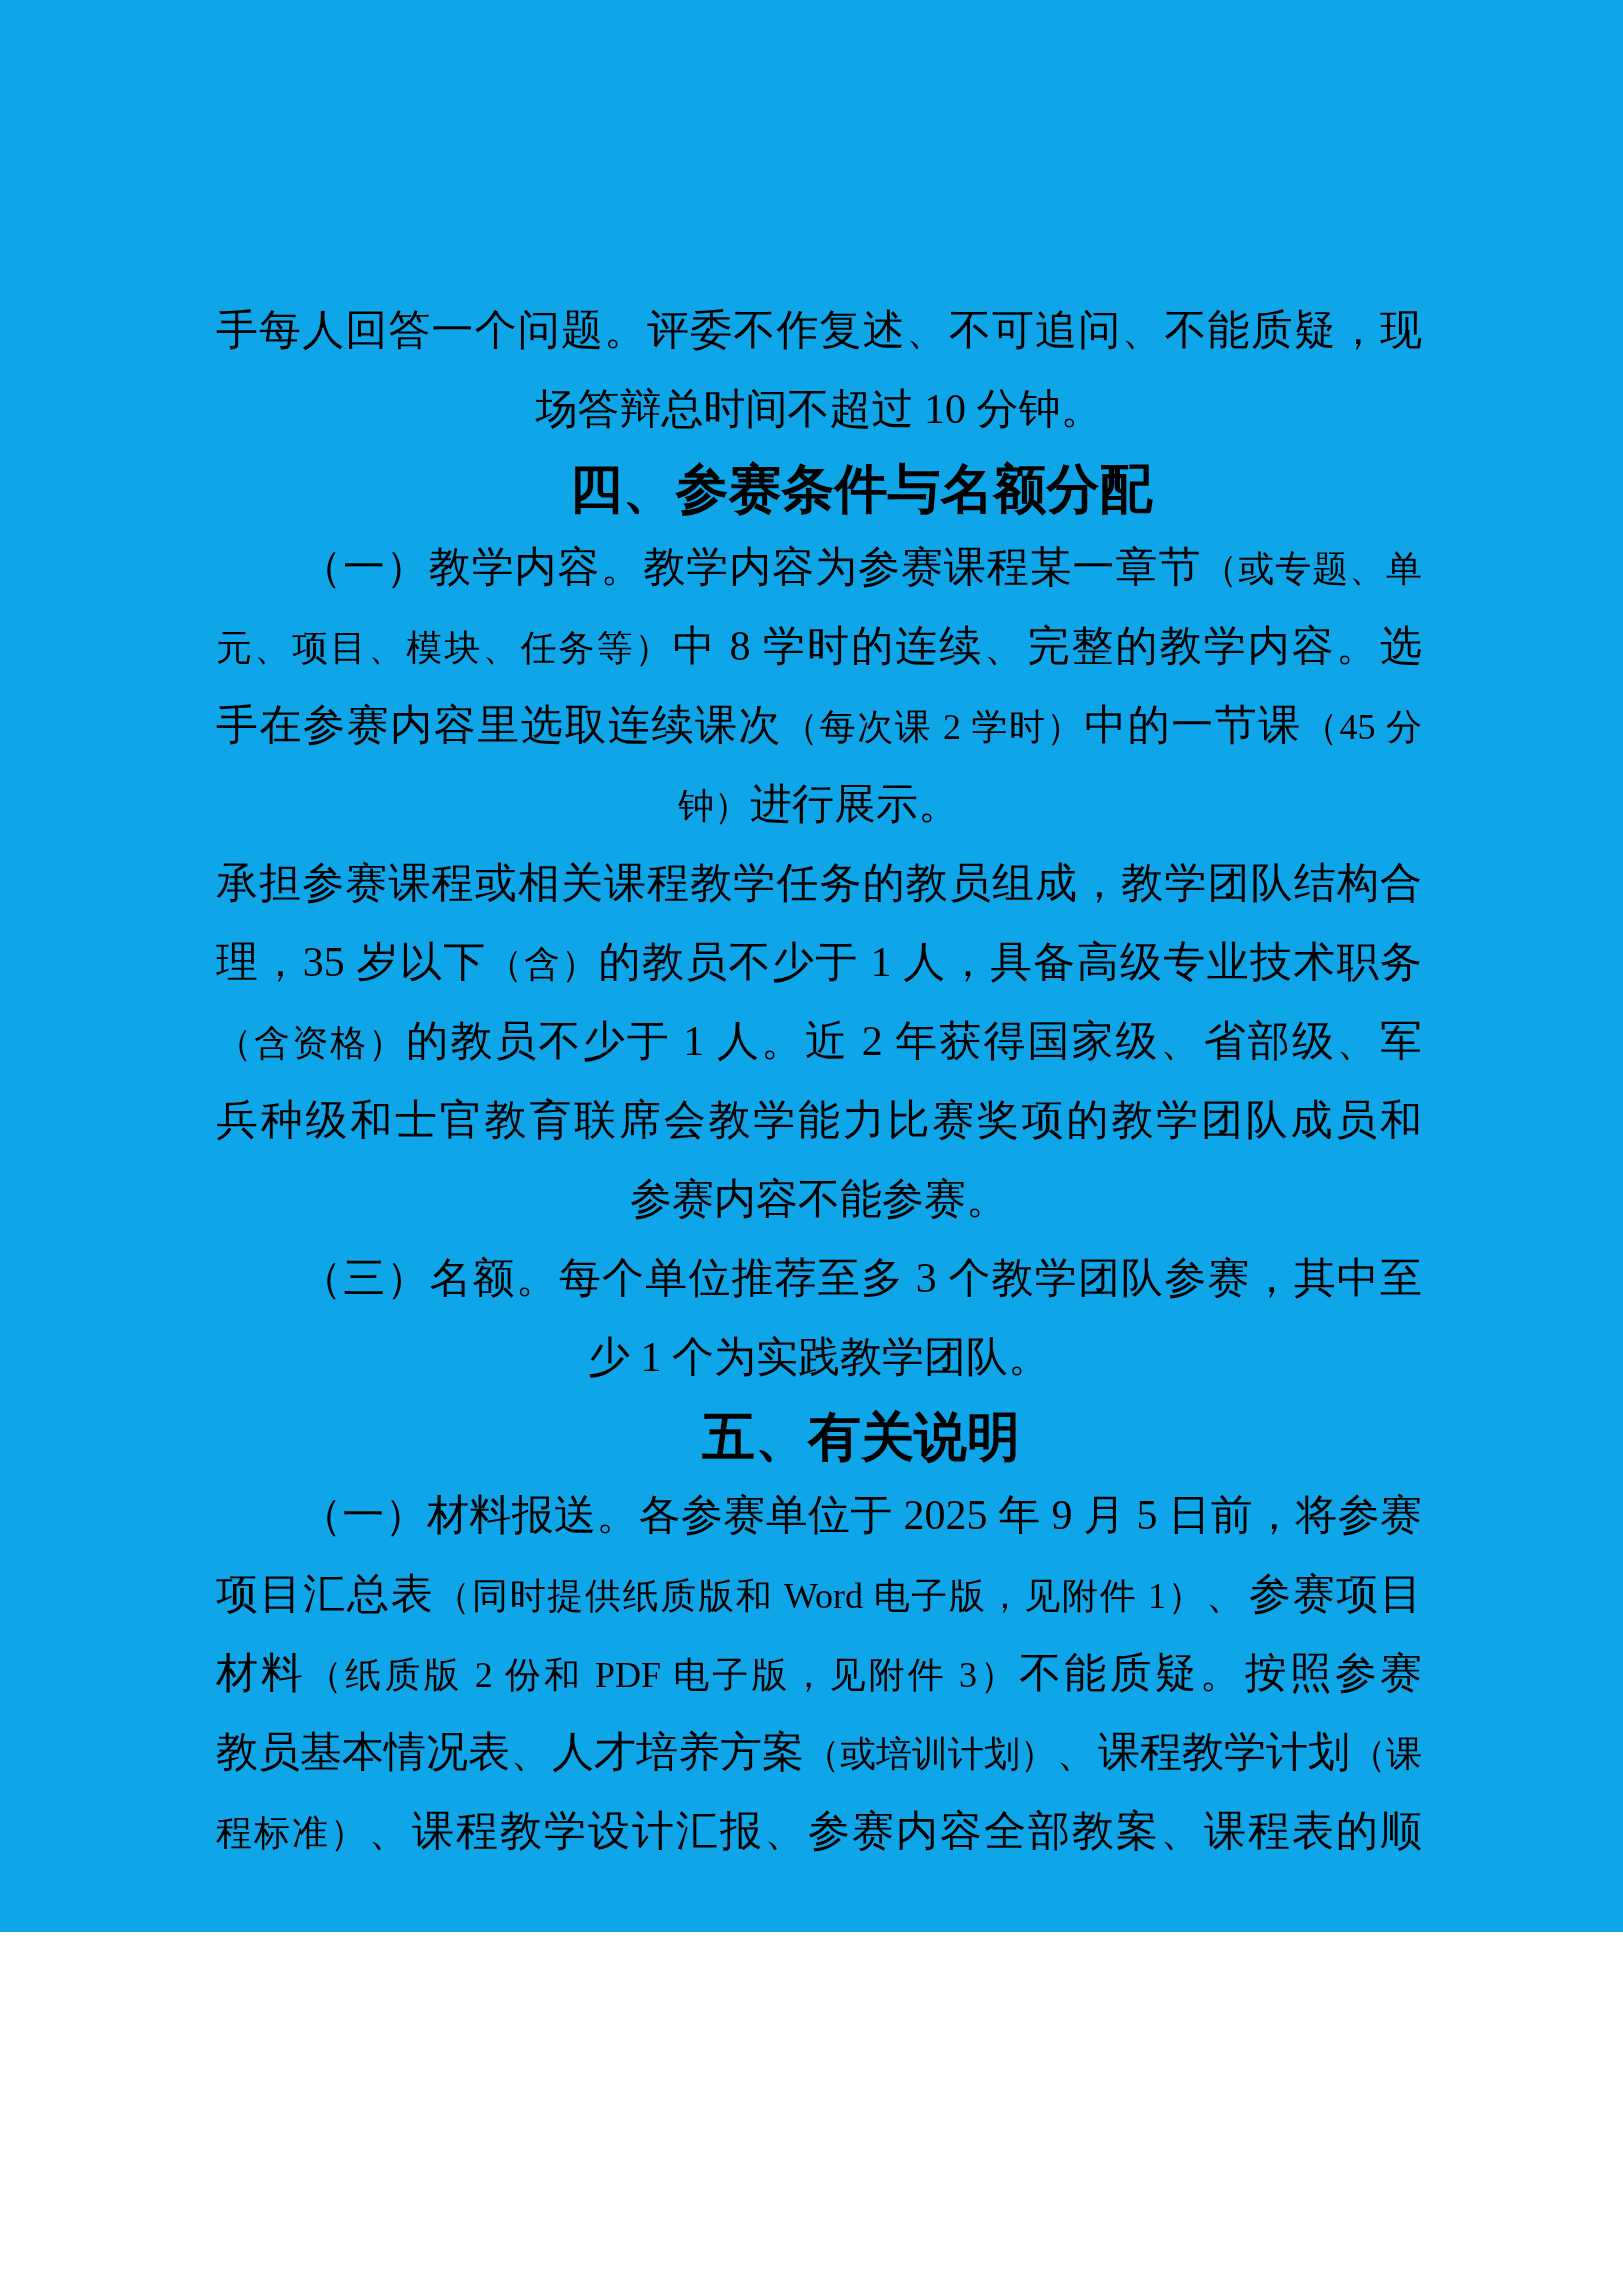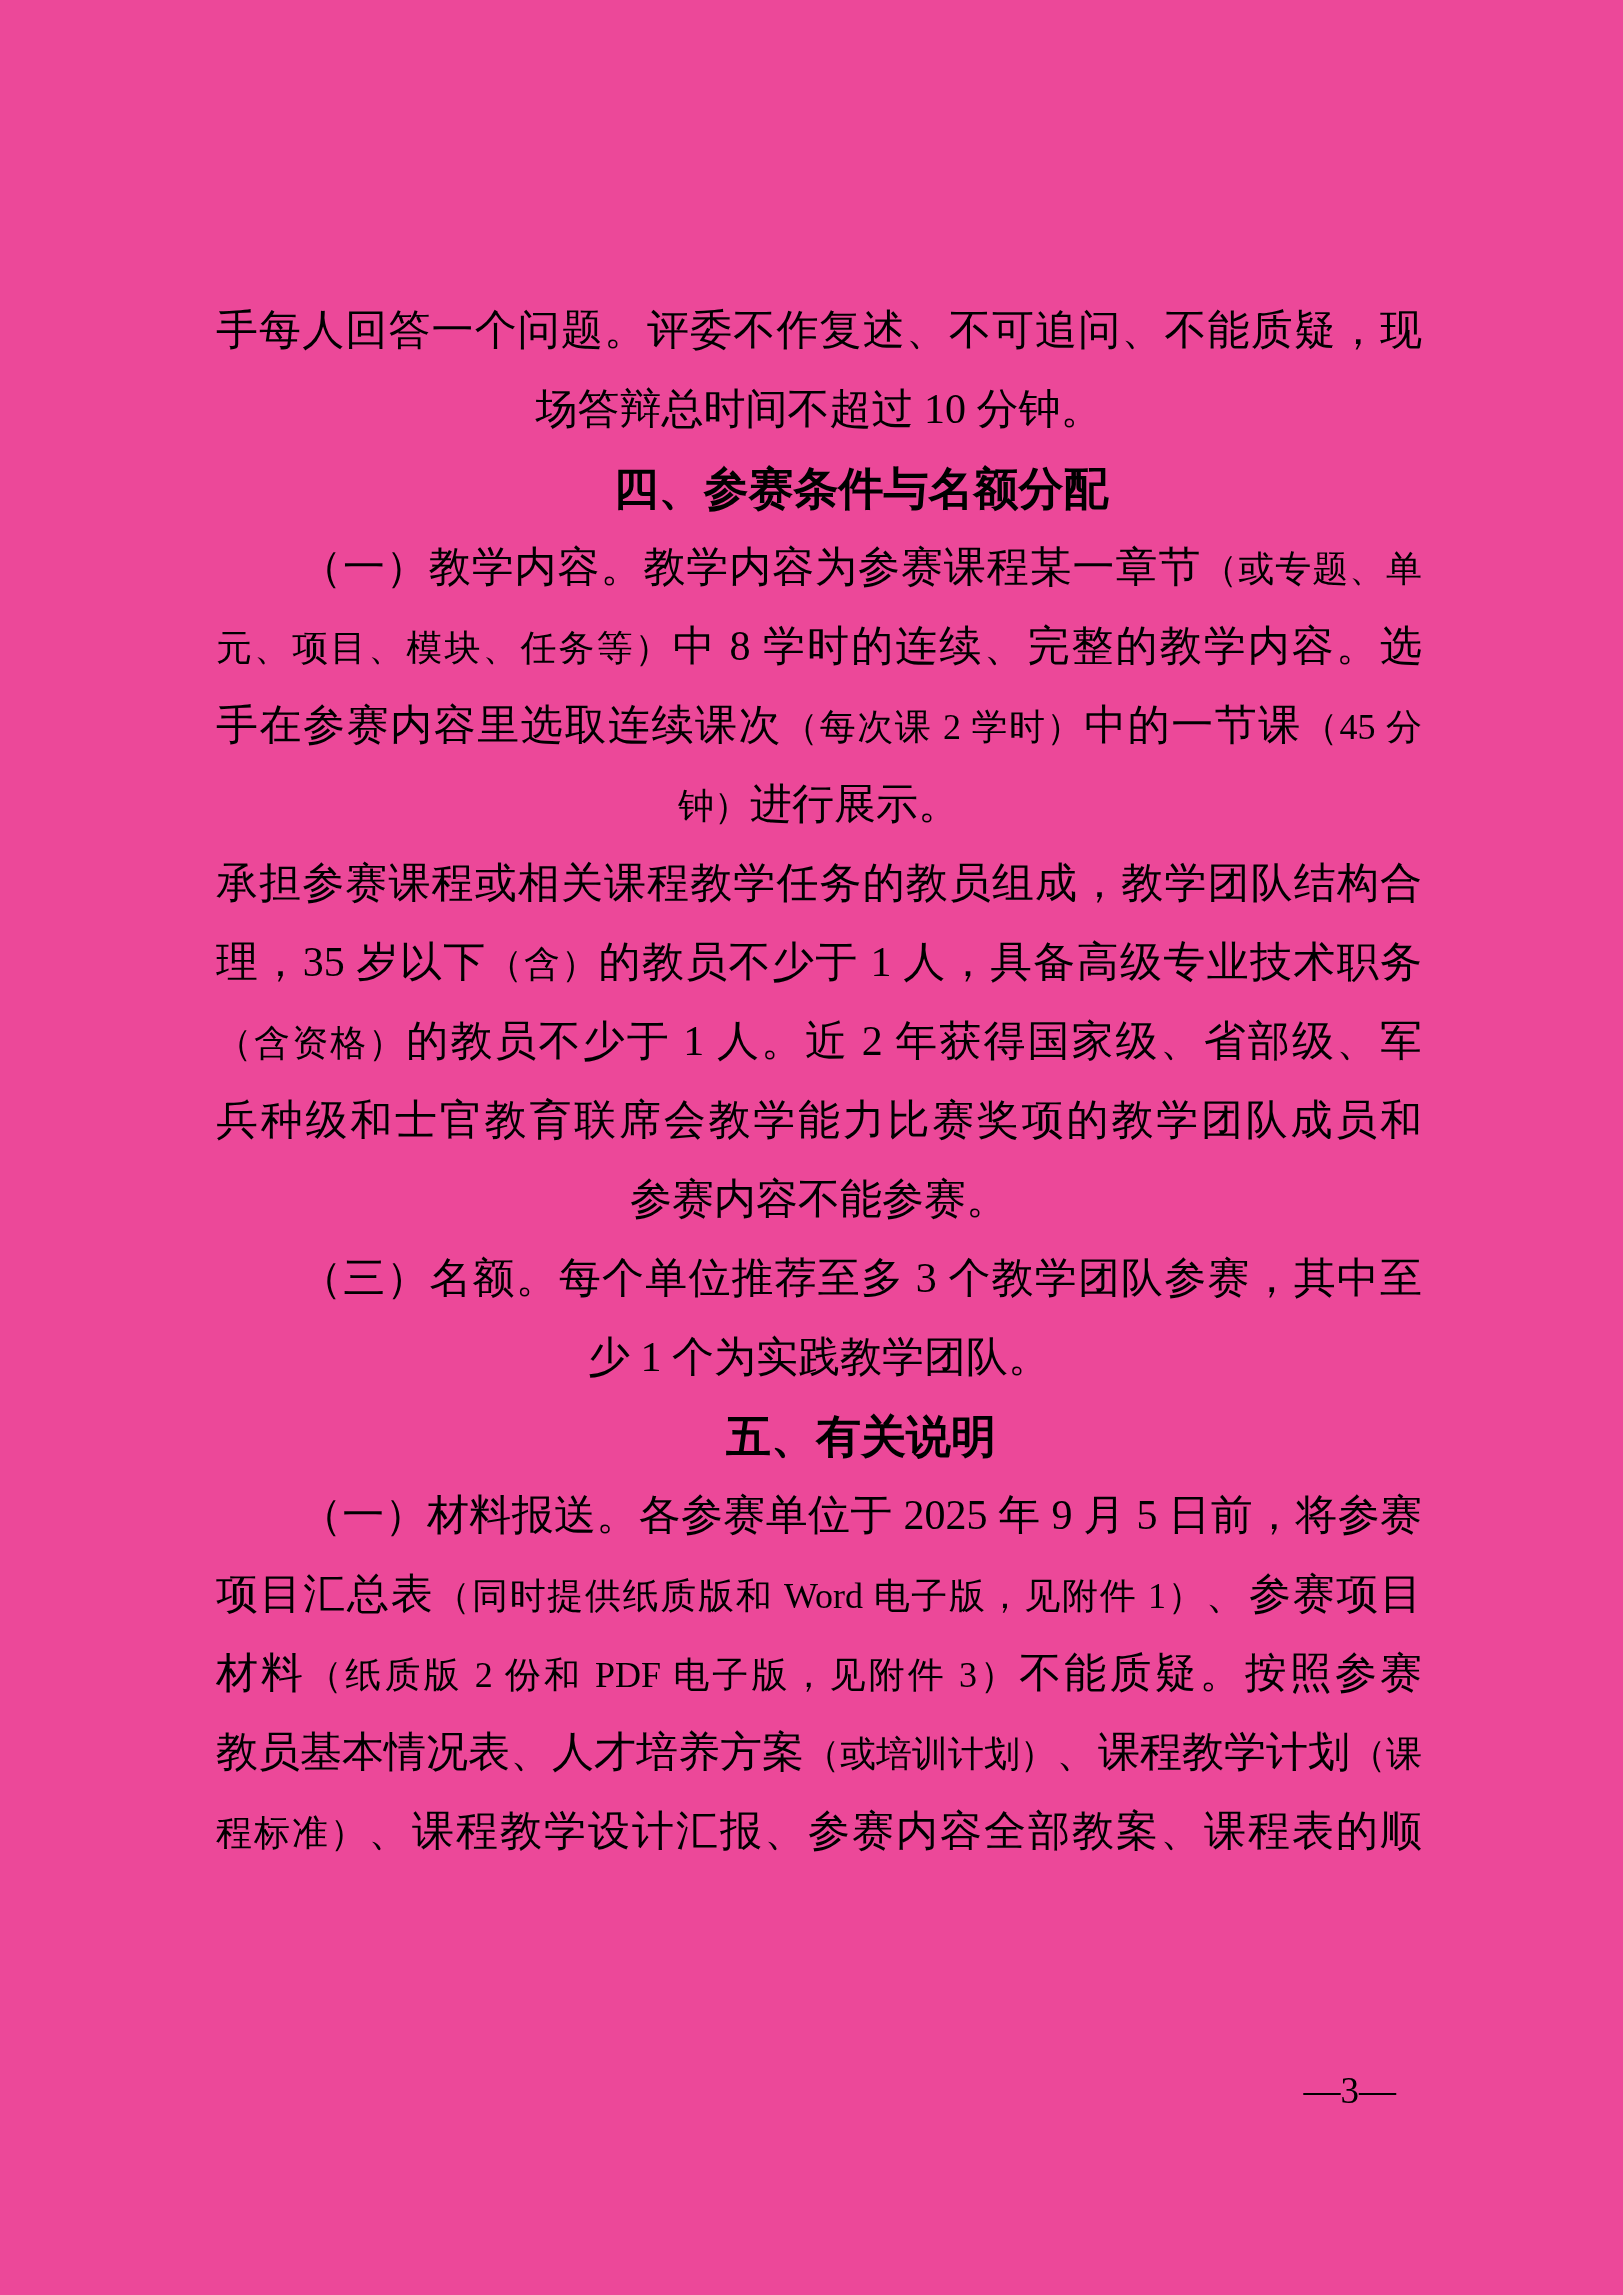--- a/index.html
+++ b/index.html
@@ -3,22 +3,22 @@
 <meta charset="utf-8">
 <style>
   html, body {
     margin: 0;
     padding: 0;
     background: #ffffff;
   }
   .page {
     position: relative;
     width: 1623px;
-    height: 2295px;
-    background: #ec4899;
+    height: 1932px;
+    background: #0ea5e9;
     color: #000000;
     font-family: "Liberation Serif", "DejaVu Serif", serif;
     overflow: hidden;
   }
   .textblock {
     position: absolute;
     left: 216px;
     top: 291px;
     width: 1206px;
   }
@@ -36,21 +36,21 @@
   .line.indent {
     text-indent: 84px;
   }
   .seg-normal {
     font-size: 42px;
   }
   .seg-small {
     font-size: 36px;
   }
   .seg-heading {
-    font-size: 45px;
+    font-size: 53px;
     font-weight: bold;
     font-family: "Liberation Sans", "DejaVu Sans", sans-serif;
   }
   .page-number {
     position: absolute;
     top: 2070px;
     right: 227px;
     font-size: 37px;
     line-height: 42px;
     font-family: "Liberation Serif", "DejaVu Serif", serif;

